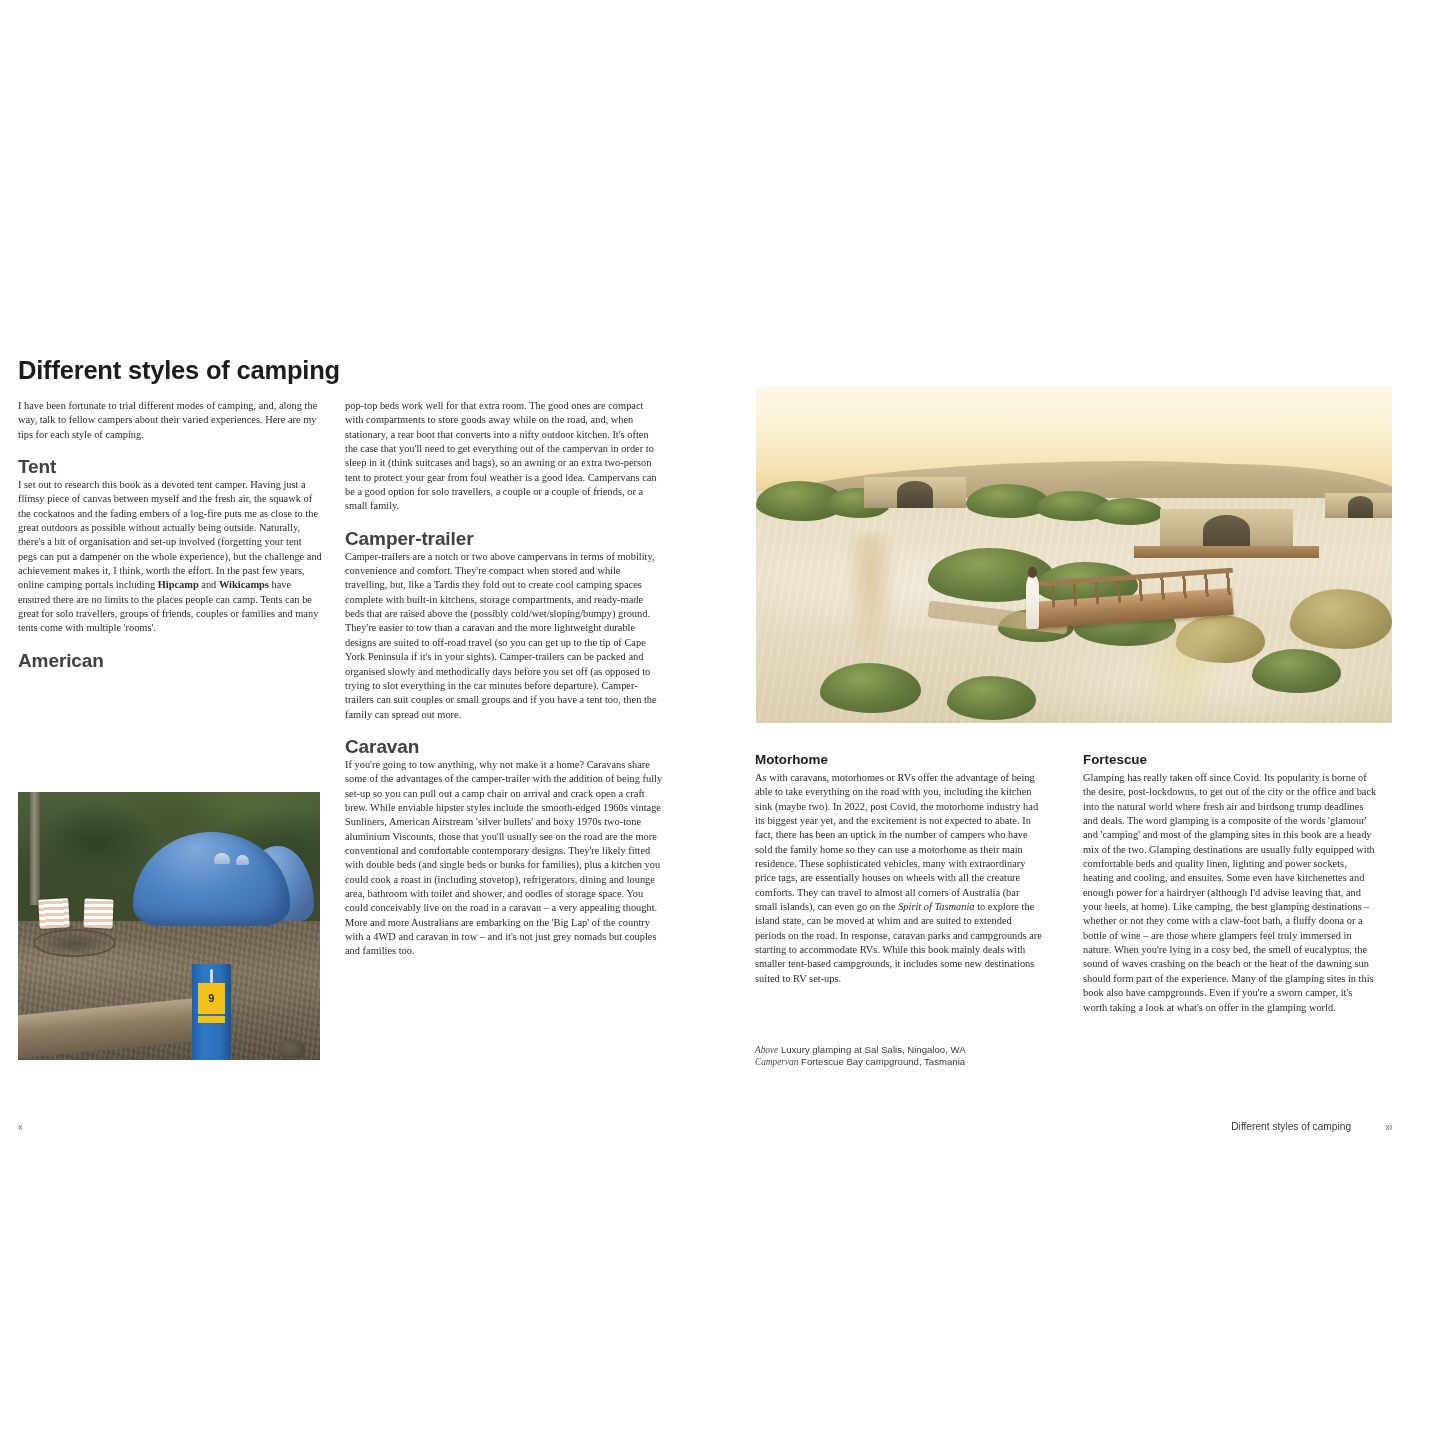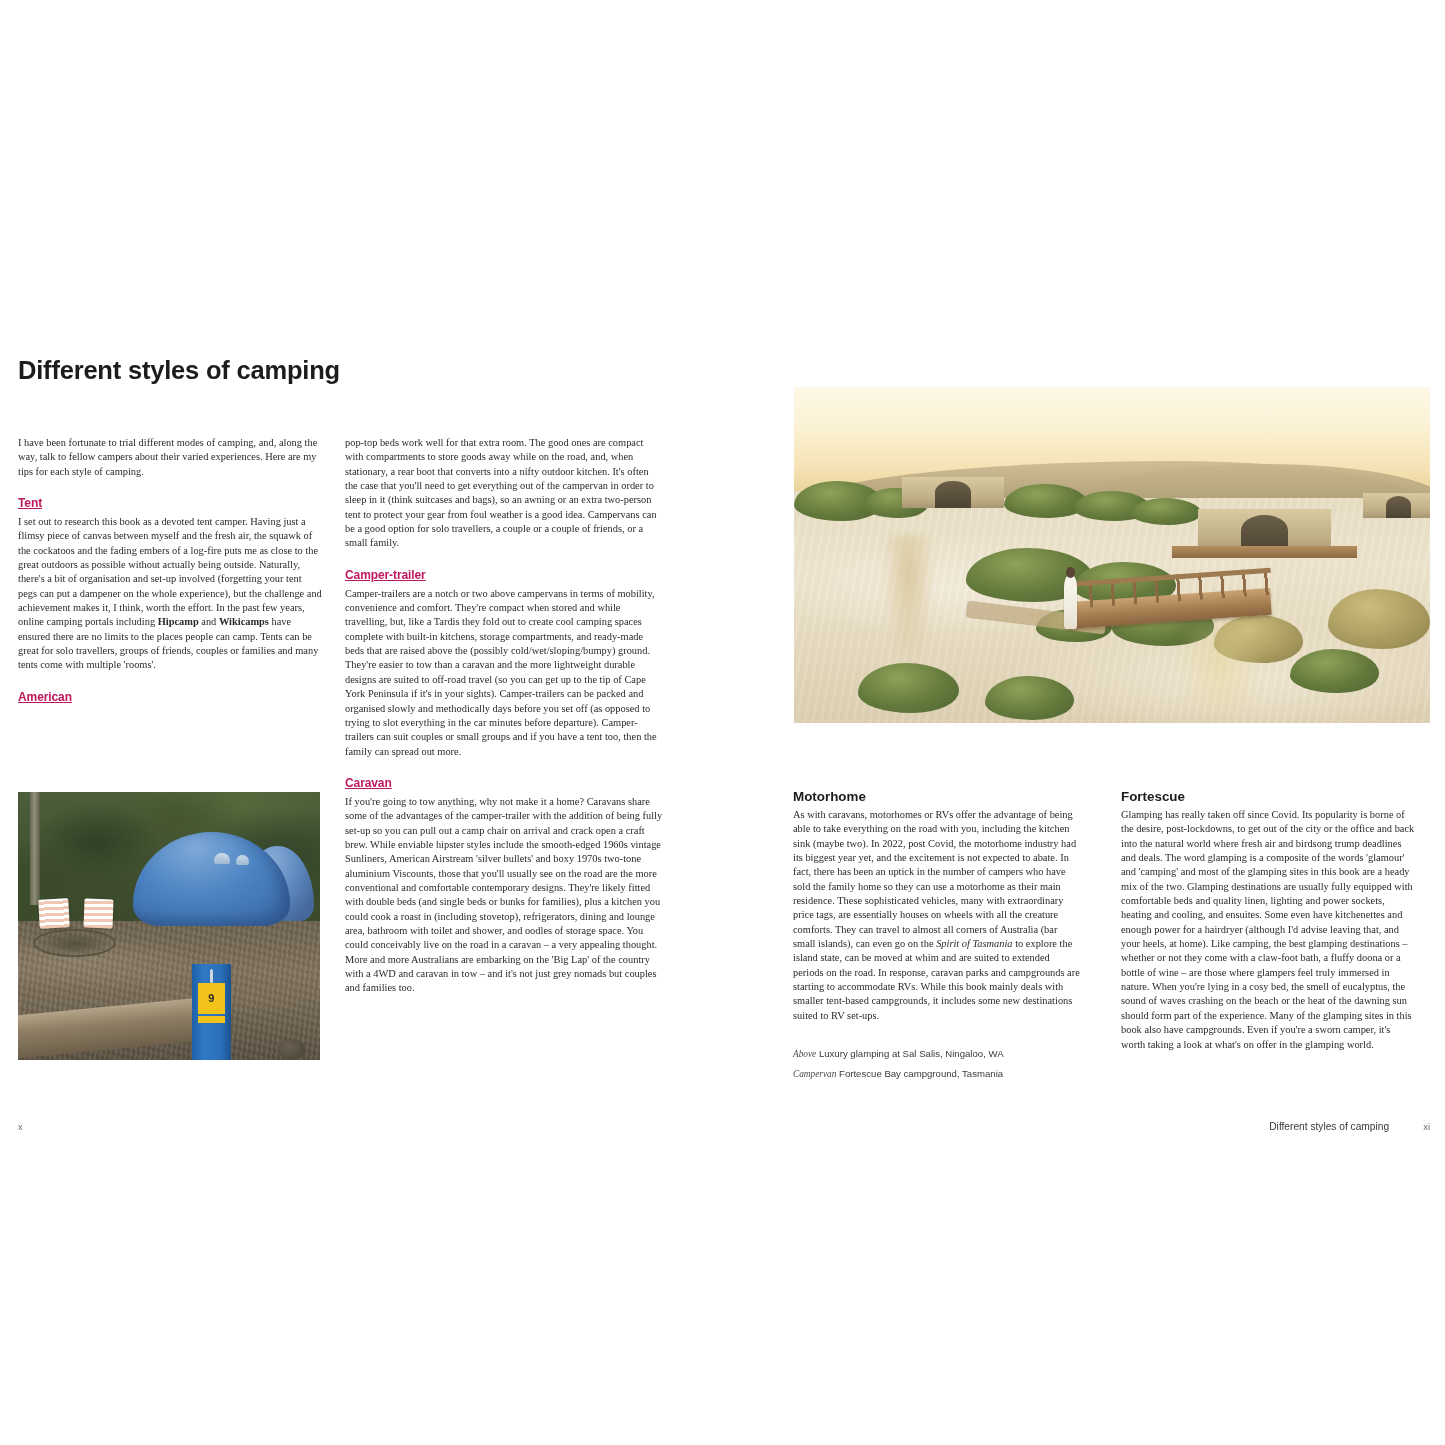--- a/index.html
+++ b/index.html
@@ -23,21 +23,21 @@
   }
 
   
   .page-left {
     position: absolute;
     left: 0px;  top: 335px;
     width: 722px; height: 800px;
   }
   .page-right {
     position: absolute;
-    left: 723px; top: 335px;
+    left: 685px; top: 335px;
     width: 722px; height: 800px;
   }
 
   
   .chapter-title {
     position: absolute;
     left: 18px; top: 21px;
     font-family: "Liberation Sans", sans-serif;
     font-weight: 700;
     font-size: 25.5px;
@@ -48,35 +48,33 @@
 
   
   .col {
     position: absolute;
     font-family: "Liberation Serif", serif;
     font-size: 10.4px;
     line-height: 14.35px;
     color: #2a2a28;
     text-align: left;
     hyphens: none;
-    margin-top: 37px;
   }
   .col p {
     margin: 0 0 0 0;
   }
 
   .sec-head {
     font-family: "Liberation Sans", sans-serif;
     font-weight: 700;
-    font-size: 12px;
+    font-size: 19px;
     letter-spacing: -0.1px;
-    color: #be185d;
+    color: #404040;
     margin: 0 0 3px 0;
     line-height: 17px;
-    text-decoration: underline;
   }
   .gap-before { margin-top: 16px; }
 
   .col-l1 { left: 18px;  top: 64px;  width: 304px; }
   .col-l2 { left: 345px; top: 64px;  width: 318px; }
 
   
   .col-rm { left: 70px;  top: 416px; width: 288px; }
   .col-rg { left: 398px; top: 416px; width: 294px; }
 
@@ -89,21 +87,21 @@
     line-height: 17px;
   }
 
   
   .captions {
     position: absolute;
     left: 70px; top: 709px;
     width: 320px;
     font-family: "Liberation Sans", sans-serif;
     font-size: 9.6px;
-    line-height: 20px;
+    line-height: 11px;
     color: #3a3a38;
   }
   .captions .lead {
     font-family: "Liberation Serif", serif;
     font-style: italic;
     font-size: 9.3px;
     color: #4a4a46;
   }
 
   

